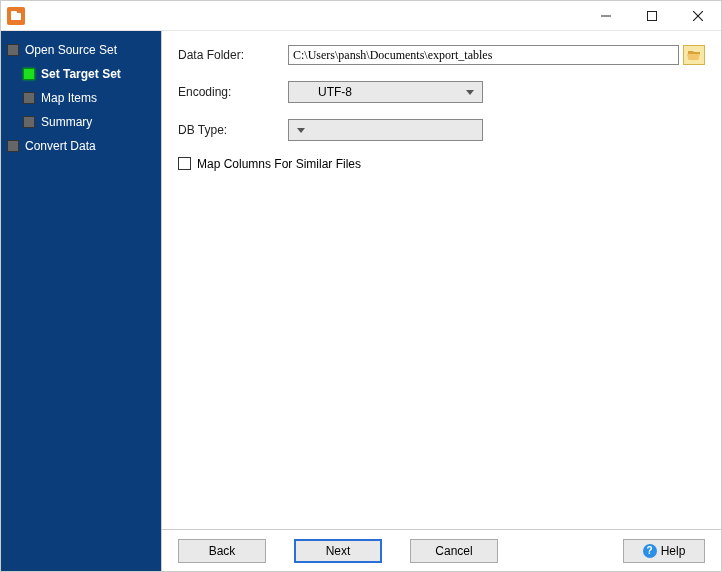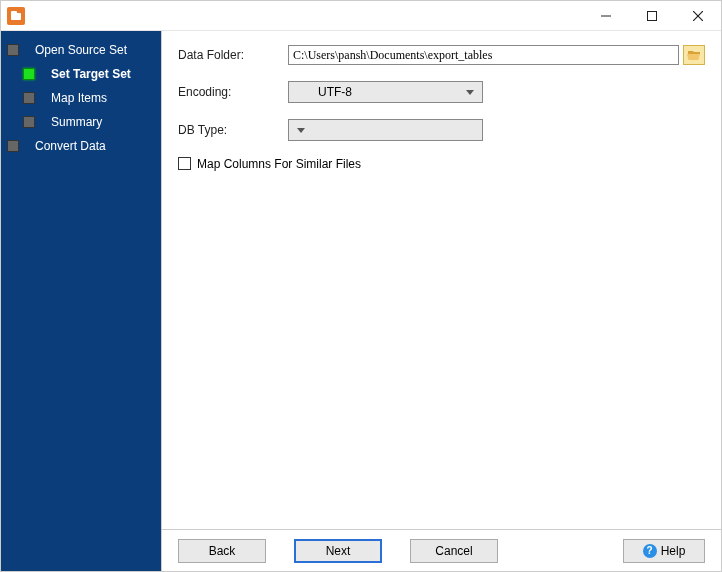--- a/index.html
+++ b/index.html
@@ -63,21 +63,20 @@
       background: #0b3d7a;
       color: #fff;
       padding: 8px 4px;
     }
     .side-item {
       display: flex;
       align-items: center;
       padding: 4px 2px;
       margin-bottom: 2px;
       cursor: pointer;
-      gap: 10px;
     }
     .side-item .bullet {
       width: 12px;
       height: 12px;
       background: #666;
       border: 1px solid #333;
       margin-right: 6px;
       flex-shrink: 0;
     }
     .side-item .bullet.active {

